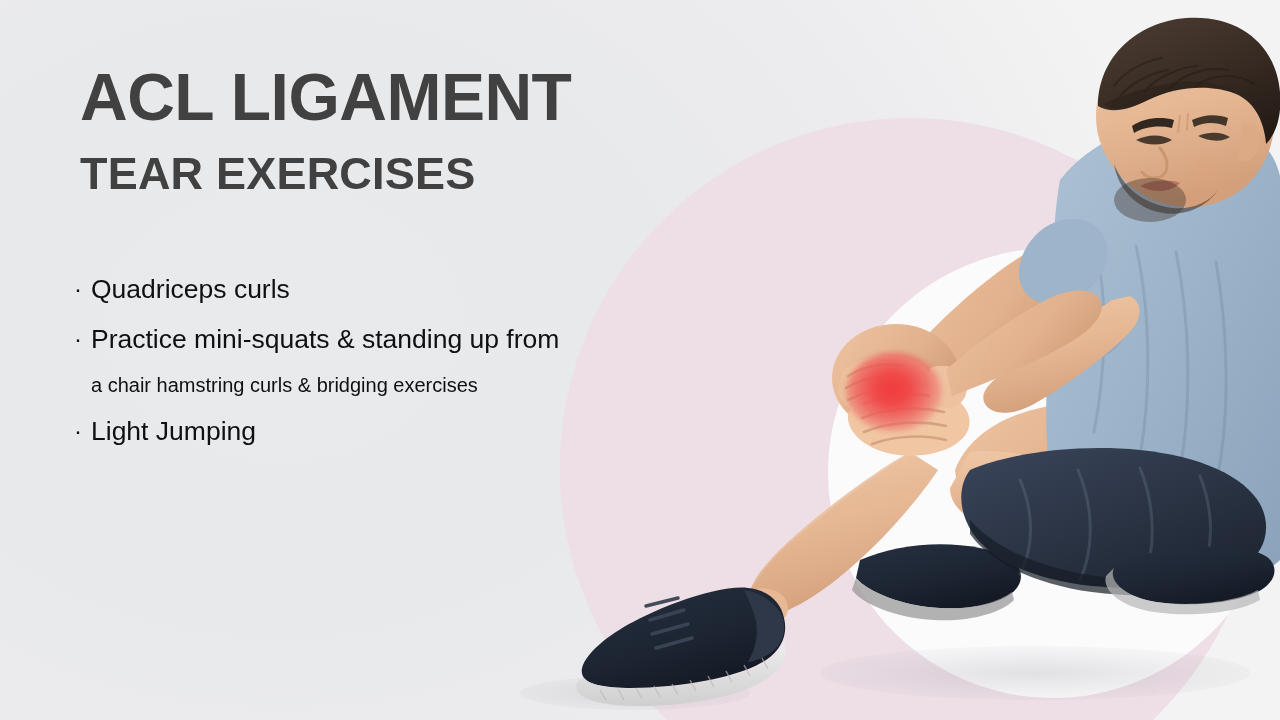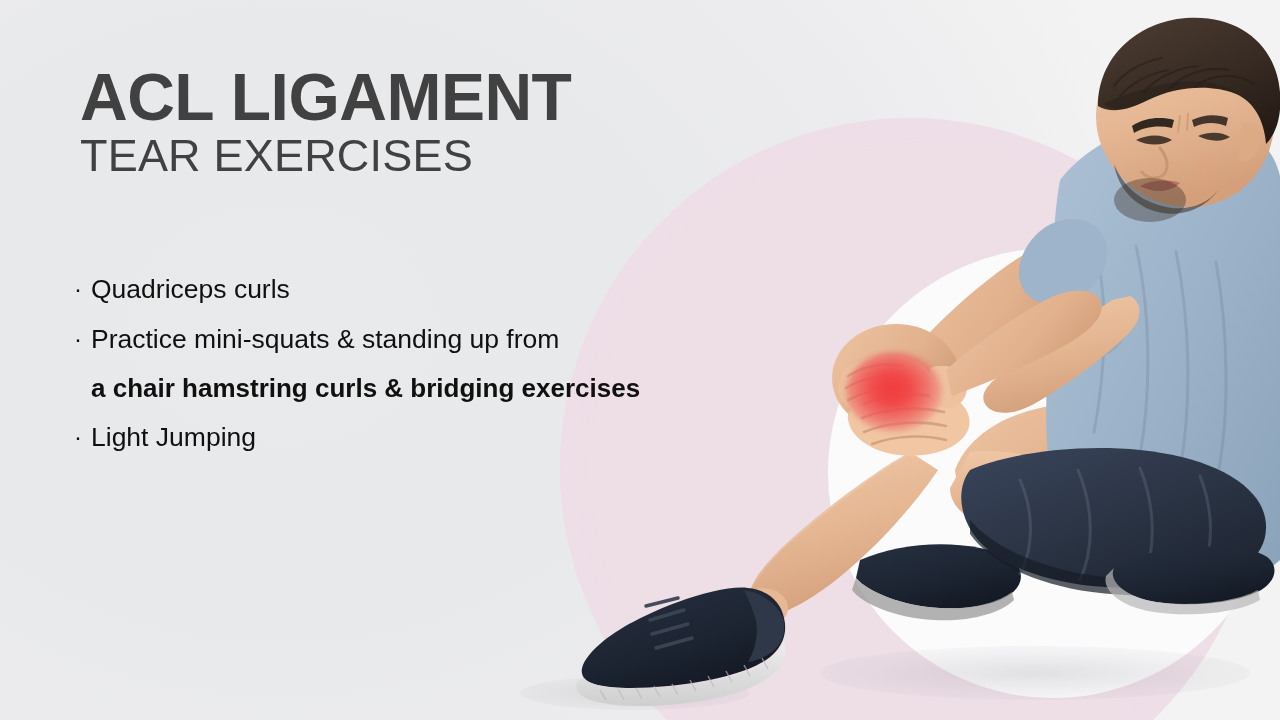--- a/index.html
+++ b/index.html
@@ -51,23 +51,23 @@
   }
   .title-main {
     font-size:66px;
     font-weight:900;
     letter-spacing:-0.5px;
     line-height:0.96;
     color:#414141;
     white-space:nowrap;
   }
   .title-sub {
-    margin-top:4px;
+    margin-top:22px;
     font-size:45px;
-    font-weight:400;
+    font-weight:700;
     letter-spacing:0.2px;
     line-height:1;
     color:#414141;
     white-space:nowrap;
   }
 
   .bullets {
     position:absolute;
     left:74px; top:276px;
     width:740px;
@@ -85,26 +85,25 @@
   }
   .bullet-dot {
     width:17px;
     flex:0 0 17px;
     font-size:24px;
     line-height:1.06;
     color:#101010;
   }
   .bullet-text { flex:1 1 auto; }
   .bullet-cont {
-    font-size:26px;
+    font-size:20px;
     line-height:1.0;
     color:#101010;
     padding-left:17px;
     margin-bottom:23px;
-    font-weight:bold;
   }
 
   
   .figure {
     position:absolute;
     left:500px; top:0;
     width:780px; height:720px;
     z-index:4;
   }
   .figure svg { display:block; width:100%; height:100%; }

